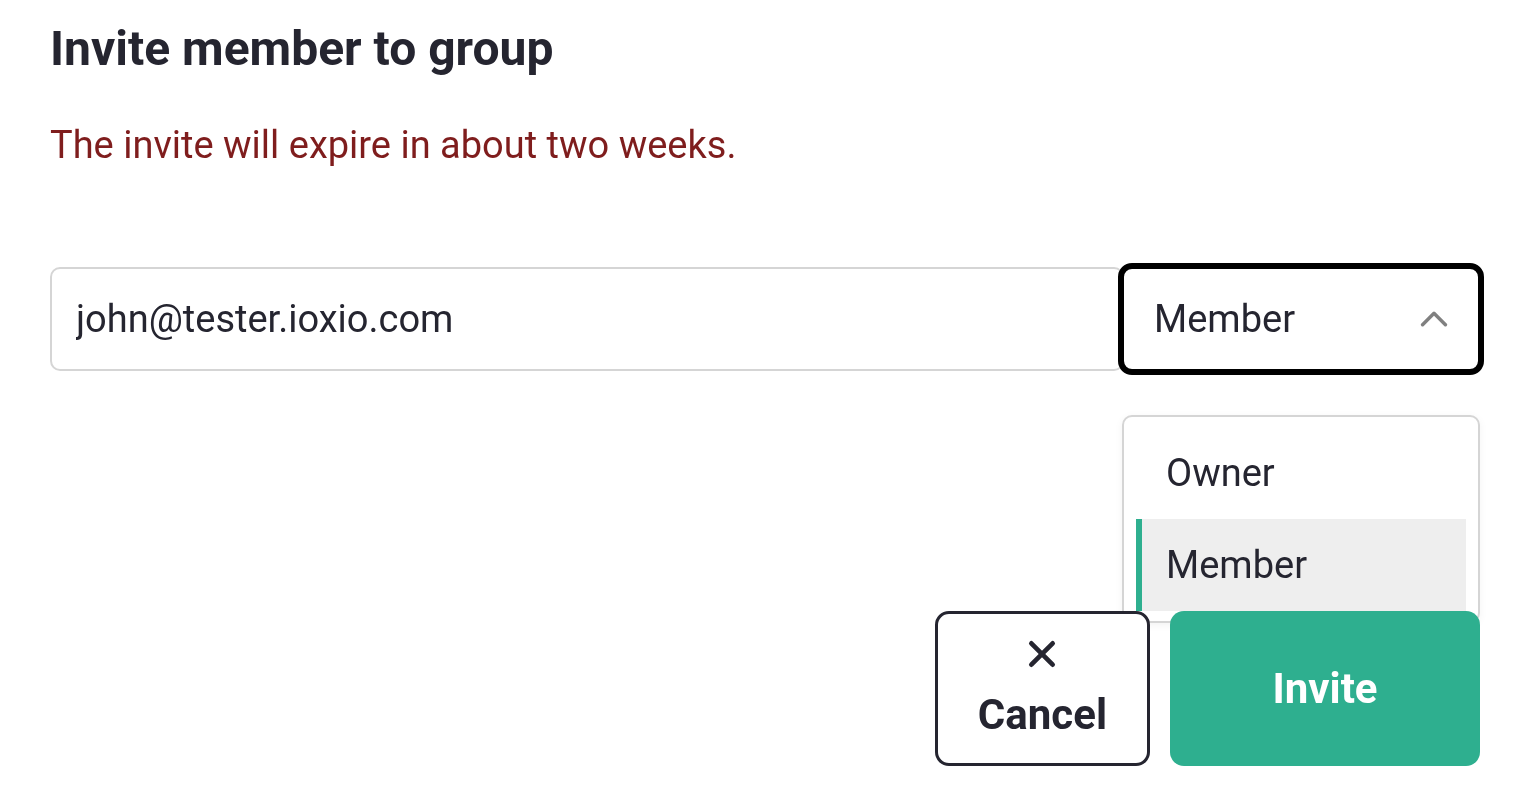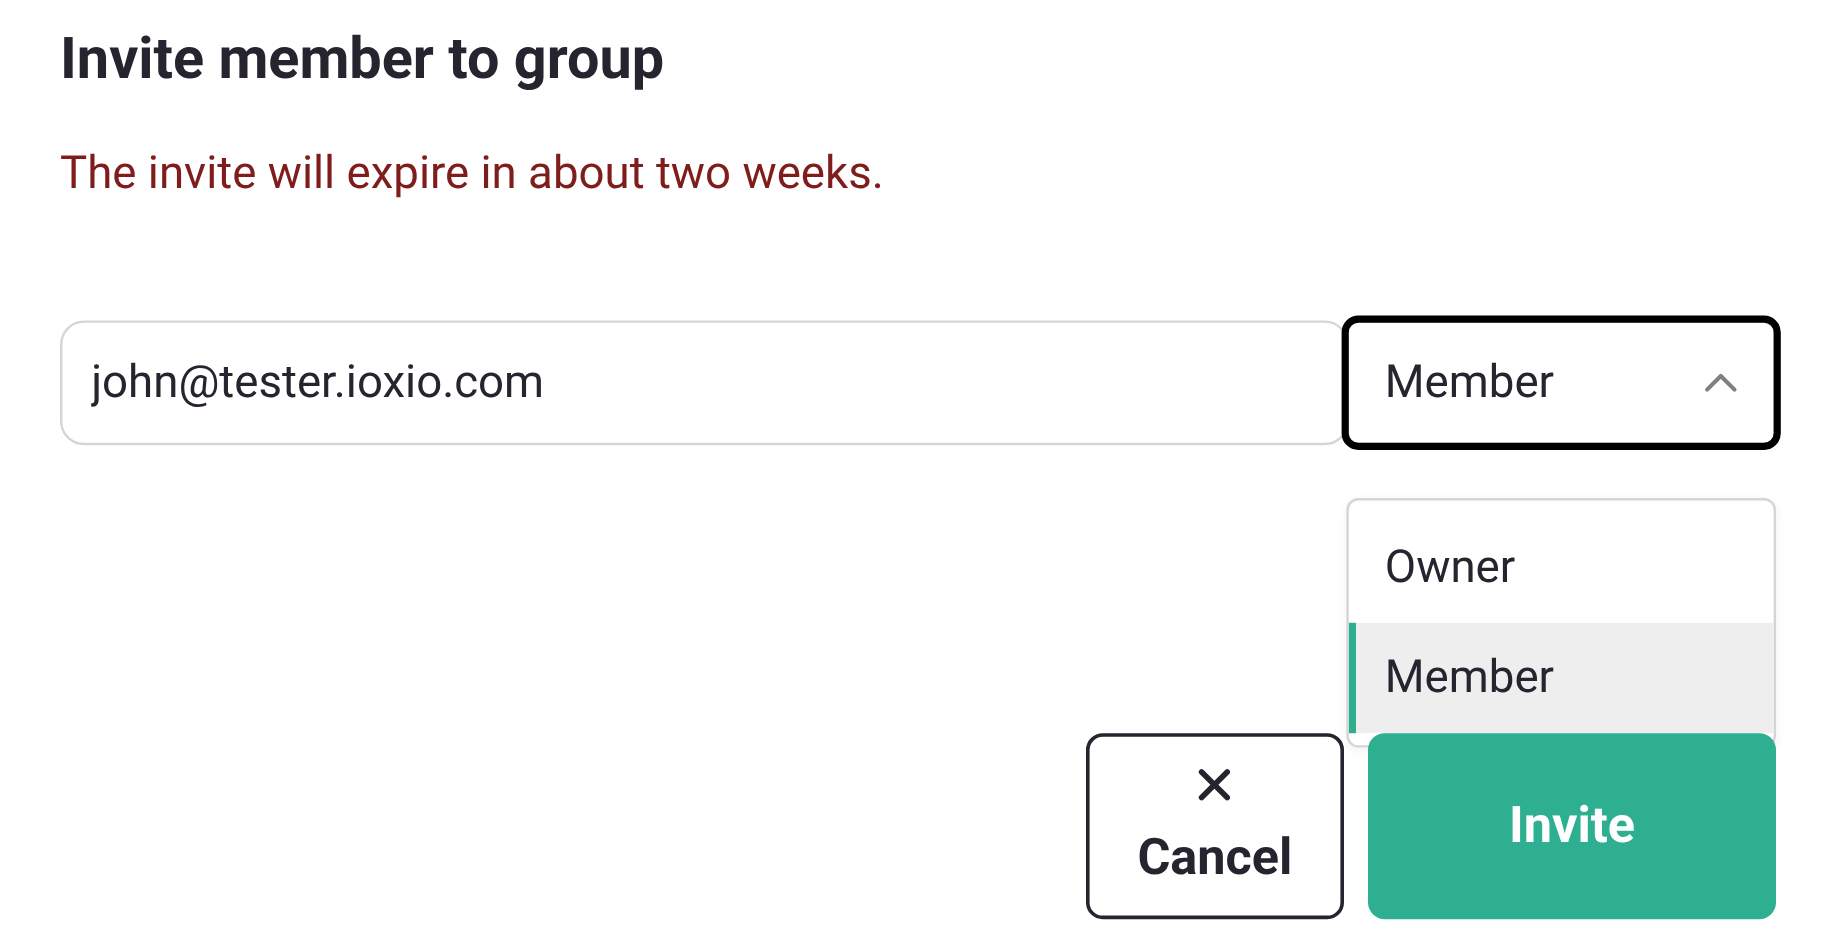--- a/index.html
+++ b/index.html
@@ -32,21 +32,21 @@
       display: flex;
       align-items: stretch;
       gap: 0;
       position: relative;
     }
     .email-input {
       flex: 1;
       font-size: 38px;
       padding: 28px 24px;
       border: 2px solid #d5d5d5;
-      border-radius: 20px;
+      border-radius: 10px;
       outline: none;
       color: #252530;
       background: #ffffff;
       font-family: inherit;
     }
     .role-select {
       width: 358px;
       display: flex;
       align-items: center;
       justify-content: space-between;
@@ -76,21 +76,21 @@
     .dropdown-menu {
       position: absolute;
       top: 148px;
       right: 0;
       width: 358px;
       background: #ffffff;
       border: 2px solid #d5d5d5;
       border-radius: 10px;
       overflow: hidden;
       box-shadow: 0 2px 8px rgba(0,0,0,0.05);
-      padding: 10px 0;
+      padding: 10px 12px;
     }
     .dropdown-item {
       padding: 24px 30px;
       font-size: 38px;
       color: #252530;
       cursor: pointer;
       background: #ffffff;
     }
     .dropdown-item.selected {
       background: #eeeeee;
@@ -129,21 +129,21 @@
     .invite-button {
       padding: 24px 50px;
       background: #2eaf8f;
       border: none;
       border-radius: 14px;
       font-size: 42px;
       font-weight: 700;
       color: #ffffff;
       cursor: pointer;
       font-family: inherit;
-      width: 340px;
+      width: 310px;
     }
   </style>
 </head>
 <body>
 
 <h1 class="title">Invite member to group</h1>
 <p class="subtitle">The invite will expire in about two weeks.</p>
 
 <div class="form-row">
   <input type="text" class="email-input" value="john@tester.ioxio.com" style="">

